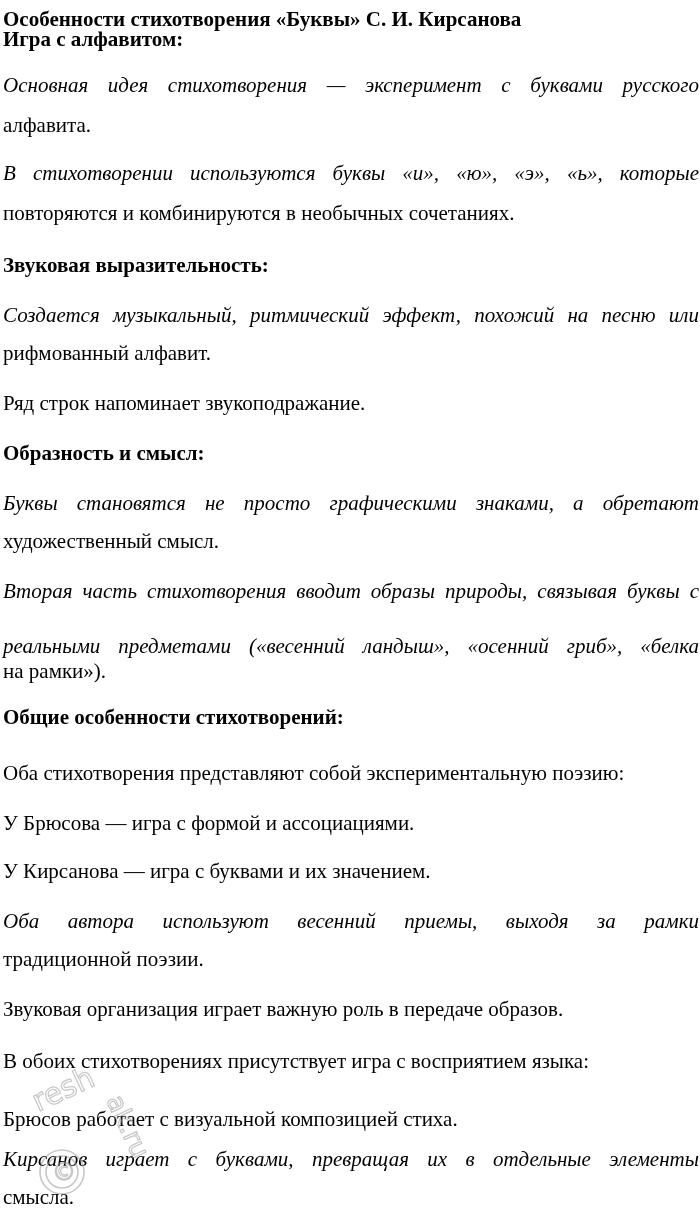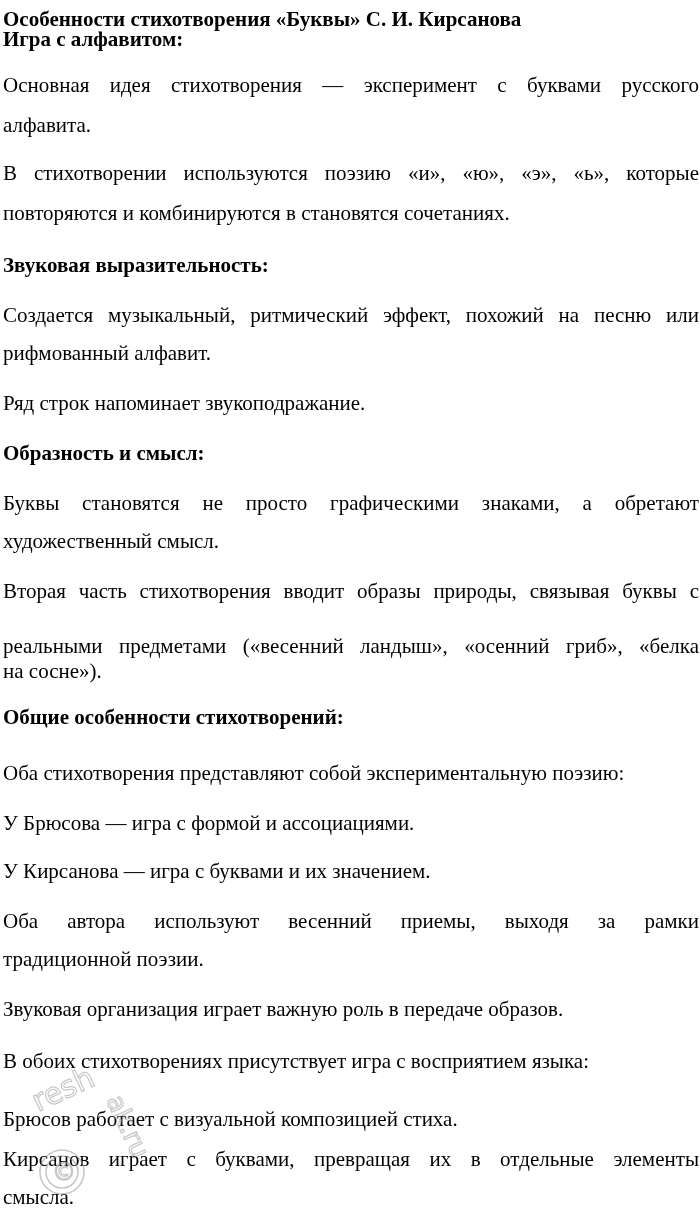--- a/index.html
+++ b/index.html
@@ -28,52 +28,53 @@
       font-size: 21px;
       line-height: 26px;
       white-space: nowrap;
     }
     .line.bold {
       font-weight: bold;
     }
     .line.justify {
       text-align: justify;
       text-align-last: justify;
+      font-style: italic;
     }
     .watermark {
       position: absolute;
       left: 20px;
       top: 1040px;
       width: 140px;
       height: 180px;
       pointer-events: none;
       opacity: 0.55;
     }
   </style>
 </head>
 <body>
 
 <div class="doc">
   <div class="line bold" style="top:6px">Особенности стихотворения «Буквы» С. И. Кирсанова</div>
   <div id="lines">
       <div class="line bold" style="top: 26px;">Игра с алфавитом:</div>
       <div class="line justify" style="top: 72px;">Основная идея стихотворения — эксперимент с буквами русского</div>
       <div class="line" style="top: 112px;">алфавита.</div>
-      <div class="line justify" style="top: 160px;">В стихотворении используются поэзию «и», «ю», «э», «ь», которые</div>
-      <div class="line" style="top: 200px;">повторяются и комбинируются в становятся сочетаниях.</div>
+      <div class="line justify" style="top: 160px;">В стихотворении используются буквы «и», «ю», «э», «ь», которые</div>
+      <div class="line" style="top: 200px;">повторяются и комбинируются в необычных сочетаниях.</div>
       <div class="line bold" style="top: 252px;">Звуковая выразительность:</div>
       <div class="line justify" style="top: 302px;">Создается музыкальный, ритмический эффект, похожий на песню или</div>
       <div class="line" style="top: 340px;">рифмованный алфавит.</div>
       <div class="line" style="top: 390px;">Ряд строк напоминает звукоподражание.</div>
       <div class="line bold" style="top: 440px;">Образность и смысл:</div>
       <div class="line justify" style="top: 490px;">Буквы становятся не просто графическими знаками, а обретают</div>
       <div class="line" style="top: 528px;">художественный смысл.</div>
       <div class="line justify" style="top: 578px;">Вторая часть стихотворения вводит образы природы, связывая буквы с</div>
       <div class="line justify" style="top: 618px; margin-top: 15px;">реальными предметами («весенний ландыш», «осенний гриб», «белка</div>
-      <div class="line" style="top: 658px;">на сосне»).</div>
+      <div class="line" style="top: 658px;">на рамки»).</div>
       <div class="line bold" style="top: 704px;">Общие особенности стихотворений:</div>
       <div class="line" style="top: 760px;">Оба стихотворения представляют собой экспериментальную поэзию:</div>
       <div class="line" style="top: 810px;">У Брюсова — игра с формой и ассоциациями.</div>
       <div class="line" style="top: 858px;">У Кирсанова — игра с буквами и их значением.</div>
       <div class="line justify" style="top: 908px;">Оба автора используют весенний приемы, выходя за рамки</div>
       <div class="line" style="top: 946px;">традиционной поэзии.</div>
       <div class="line" style="top: 996px;">Звуковая организация играет важную роль в передаче образов.</div>
       <div class="line" style="top: 1048px;">В обоих стихотворениях присутствует игра с восприятием языка:</div>
       <div class="line" style="top: 1098px; margin-top: 8px;">Брюсов работает с визуальной композицией стиха.</div>
       <div class="line justify" style="top: 1146px;">Кирсанов играет с буквами, превращая их в отдельные элементы</div>

